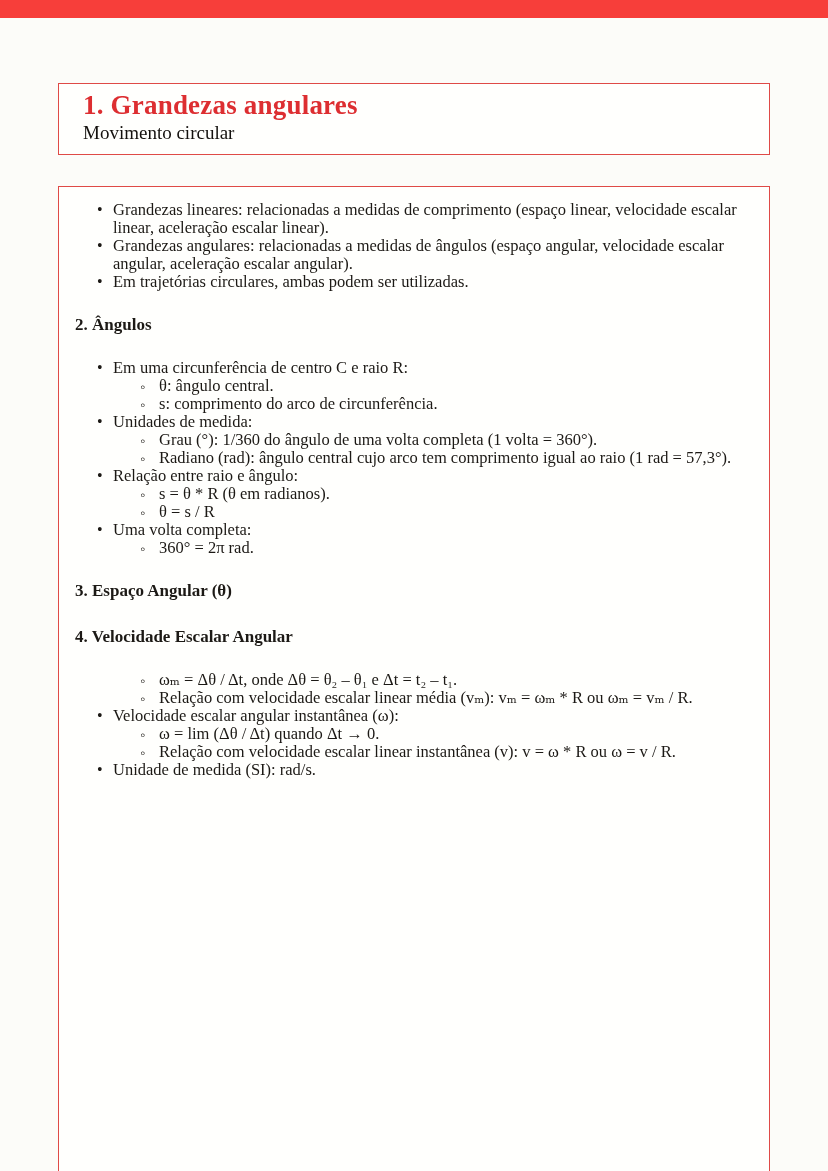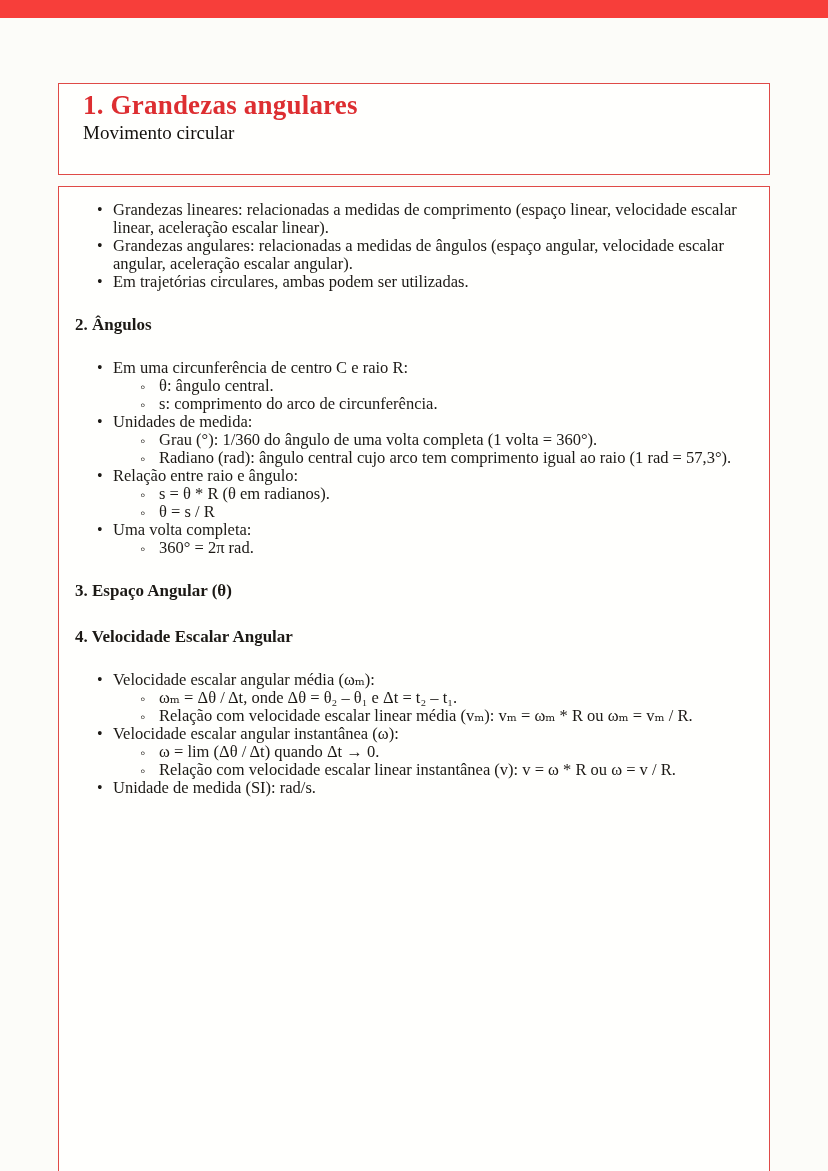--- a/index.html
+++ b/index.html
@@ -16,21 +16,21 @@
     background:var(--page-bg);
     font-family:"Liberation Serif","DejaVu Serif","DejaVu Sans",serif;
     color:var(--text-color);
     position:relative;
   }
   .top-bar{
     position:absolute;left:0;top:0;width:828px;height:18px;
     background:var(--top-bar-red);
   }
   .title-box{
-    position:absolute;left:58px;top:83px;width:712px;height:92px;
+    position:absolute;left:58px;top:83px;width:712px;height:72px;
     background:var(--box-bg);
     border:1.5px solid var(--border-red);
     padding:5px 20px 0 24px;
   }
   .title-box h1{
     font-size:27px;line-height:32px;font-weight:bold;
     color:var(--title-red);
     letter-spacing:.2px;
   }
   .title-box .subtitle{
@@ -102,21 +102,20 @@
     </ul>
   </section>
 
   <section>
     <h2>3. Espaço Angular (θ)</h2>
   </section>
 
   <section>
     <h2>4. Velocidade Escalar Angular</h2>
     <ul>
-      <li class="l1">Velocidade escalar angular média (ωₘ):</li>
       <li class="l2">ωₘ = Δθ / Δt, onde Δθ = θ₂ – θ₁ e Δt = t₂ – t₁.</li>
       <li class="l2">Relação com velocidade escalar linear média (vₘ): vₘ = ωₘ * R ou ωₘ = vₘ / R.</li>
       <li class="l1">Velocidade escalar angular instantânea (ω):</li>
       <li class="l2">ω = lim (Δθ / Δt) quando Δt → 0.</li>
       <li class="l2">Relação com velocidade escalar linear instantânea (v): v = ω * R ou ω = v / R.</li>
       <li class="l1">Unidade de medida (SI): rad/s.</li>
     </ul>
   </section>
 
 </div>

